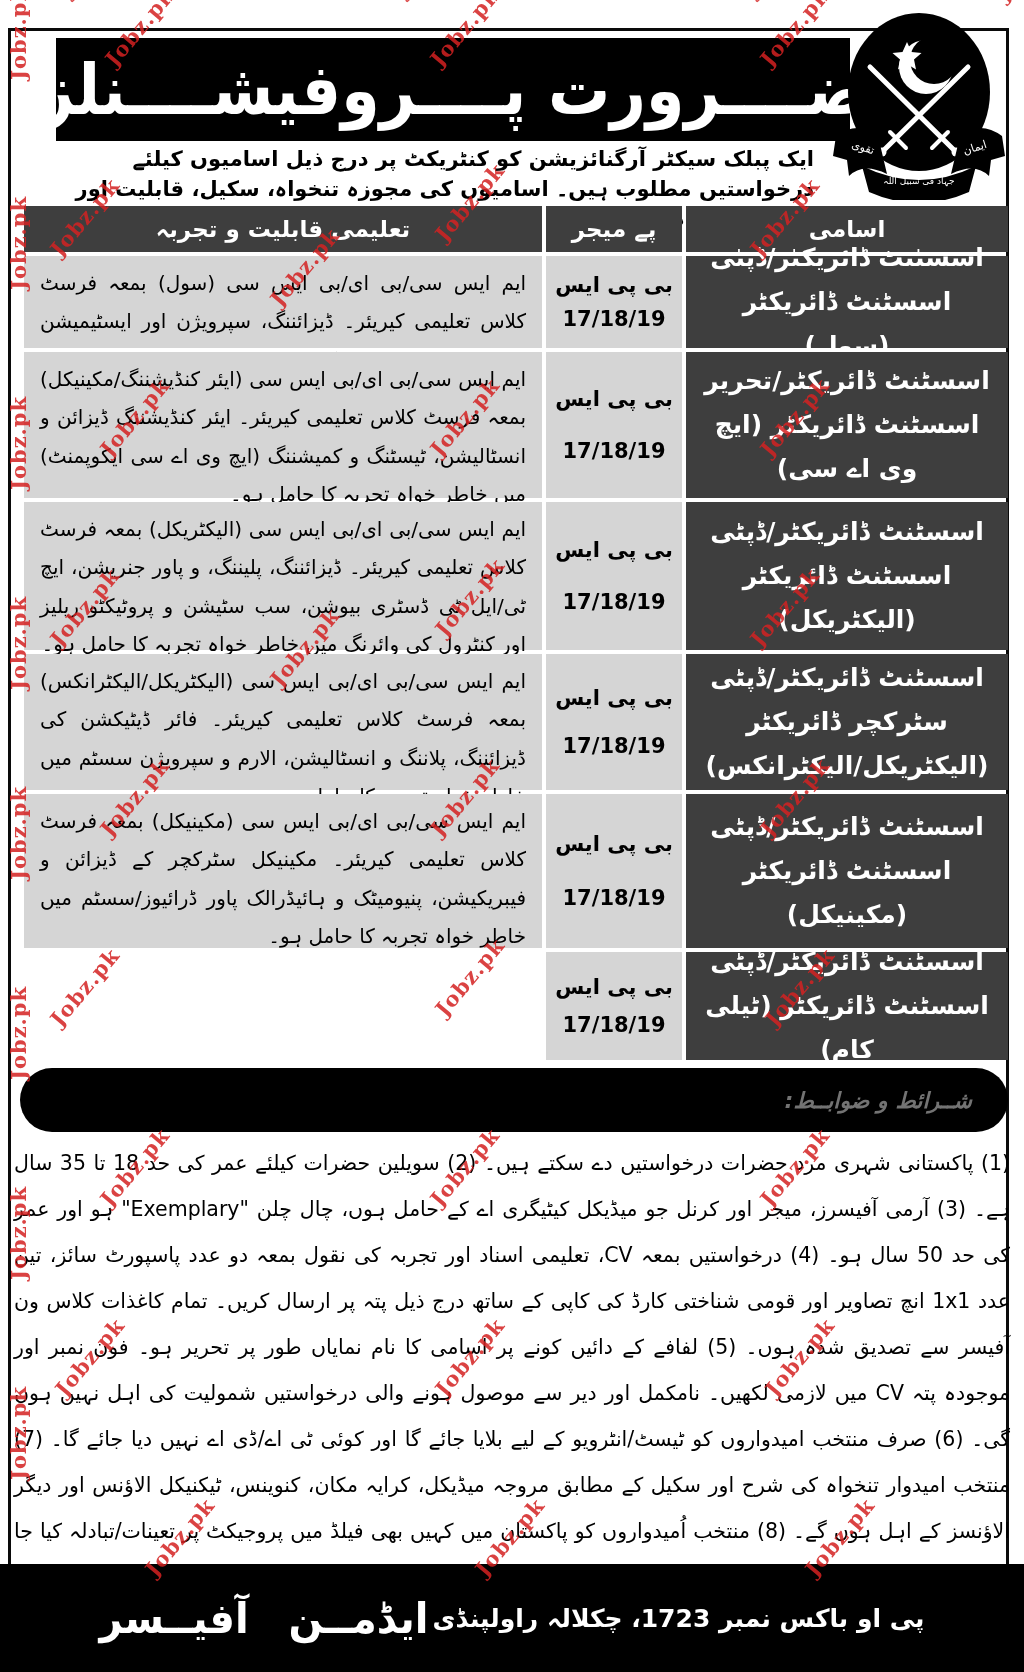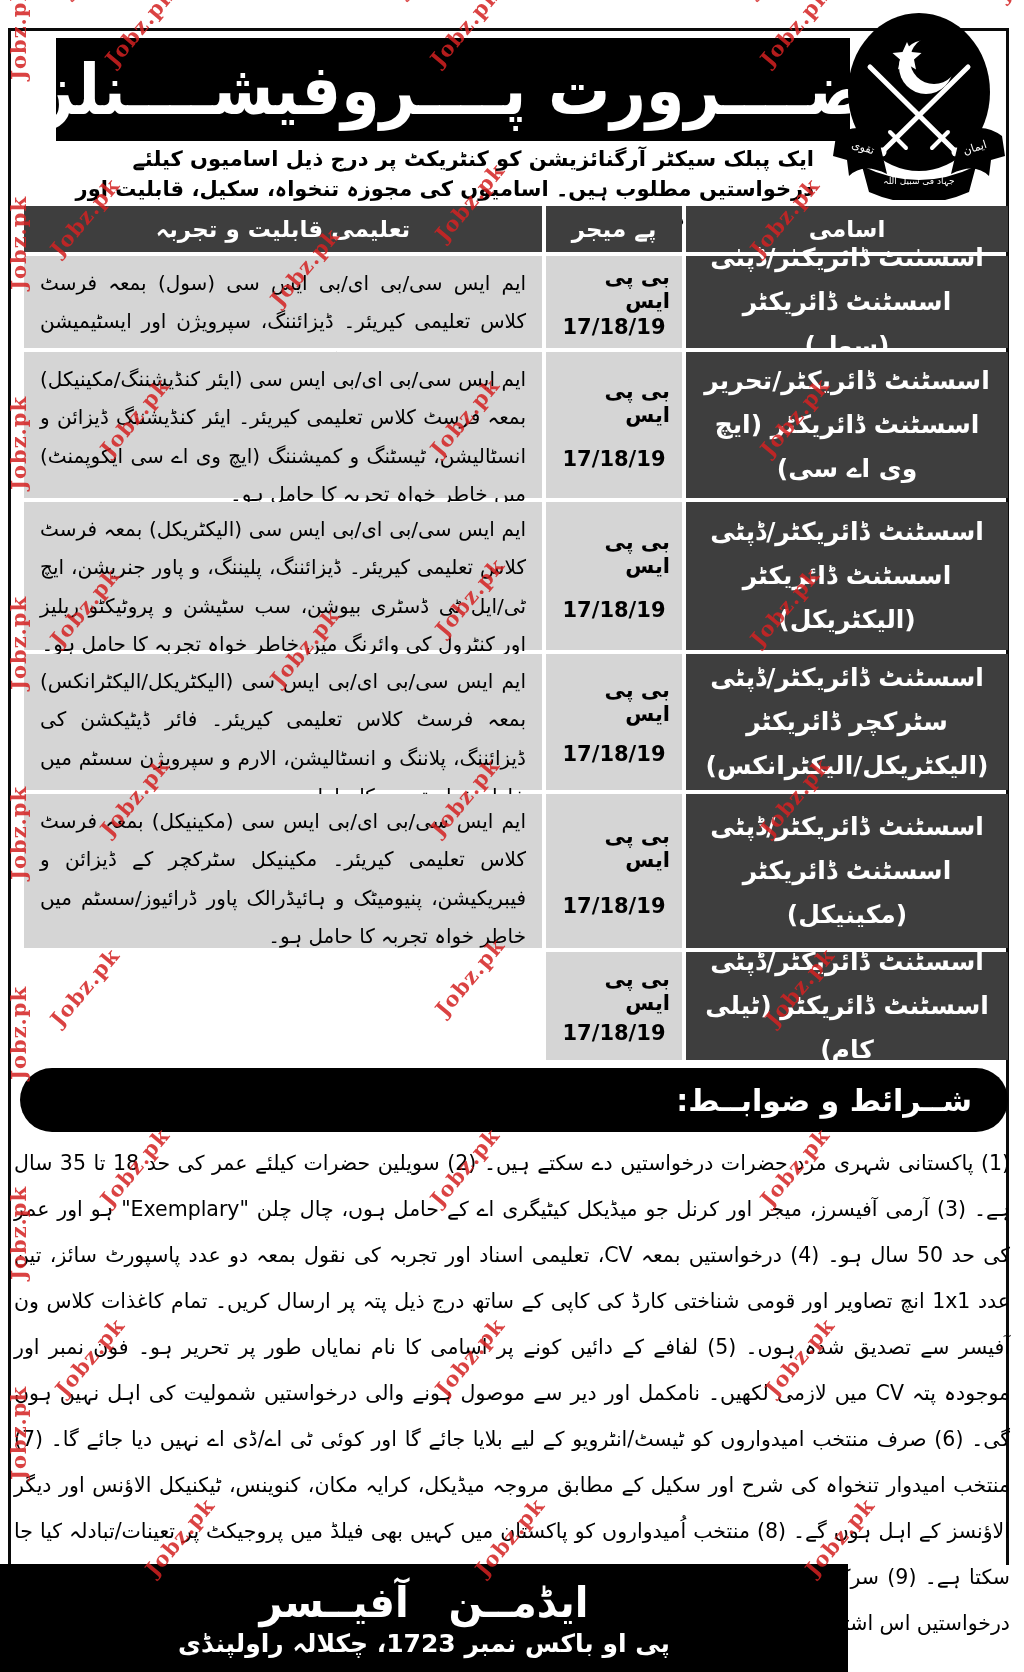--- a/index.html
+++ b/index.html
@@ -44,42 +44,42 @@
   .th{
     background:var(--cell-dark);color:#fff;display:flex;align-items:center;justify-content:center;
     font-size:23px;font-weight:bold;
   }
   .cell-pos{
     background:var(--cell-dark);color:#fff;display:flex;align-items:center;justify-content:center;
     text-align:center;font-size:25px;font-weight:bold;line-height:1.75;padding:6px 14px;box-sizing:border-box;
   }
   .cell-pay{
     background:var(--cell-light);display:flex;flex-direction:column;align-items:center;justify-content:space-evenly;
-    padding:8px 12px;box-sizing:border-box;
+    padding:8px 4px;box-sizing:border-box;
   }
   .pay-bps{font-size:21px;font-weight:bold;}
   .pay-grades{font-size:21px;font-weight:bold;direction:ltr;}
   .cell-edu{
     background:var(--cell-light);font-size:20px;line-height:1.92;direction:rtl;
     text-align:justify;text-align-last:right;padding:8px 16px;box-sizing:border-box;font-weight:500;
   }
   
   .terms-bar{
     position:absolute;left:20px;top:1068px;width:988px;height:64px;background:#000;border-radius:32px;
     display:flex;align-items:center;justify-content:flex-end;padding:0 36px;box-sizing:border-box;
   }
-  .terms-heading{color:#ffffff;font-size:30px;font-weight:bold;direction:rtl;letter-spacing:1px;}
+  .terms-heading{color:#737373;font-size:22px;font-weight:bold;direction:rtl;letter-spacing:1px;font-style:italic;}
   .terms-paragraph{
     position:absolute;left:14px;top:1140px;width:996px;direction:rtl;
     text-align:justify;text-align-last:right;font-size:20.5px;line-height:46px;font-weight:500;
   }
   
   .footer{
-    position:absolute;left:0;top:1564px;width:848px;height:108px;background:#000;color:#fff;
-    display:flex;flex-direction:column;align-items:center;justify-content:center;gap:4px;
+    position:absolute;left:0;top:1564px;width:1024px;height:108px;background:#000;color:#fff;
+    display:flex;flex-direction:row;align-items:center;justify-content:center;gap:4px;
   }
   .footer-title{font-size:40px;font-weight:bold;direction:rtl;word-spacing:26px;transform:scaleY(1.05);}
   .footer-address{font-size:25px;font-weight:bold;direction:rtl;}
   
   .wm-layer{position:absolute;inset:0;pointer-events:none;z-index:5;}
   .wm{
     position:absolute;color:var(--wm-color);opacity:.85;font-family:"DejaVu Serif",serif;
     font-size:21px;font-weight:bold;letter-spacing:1px;white-space:nowrap;transform-origin:left top;
   }
 </style>

